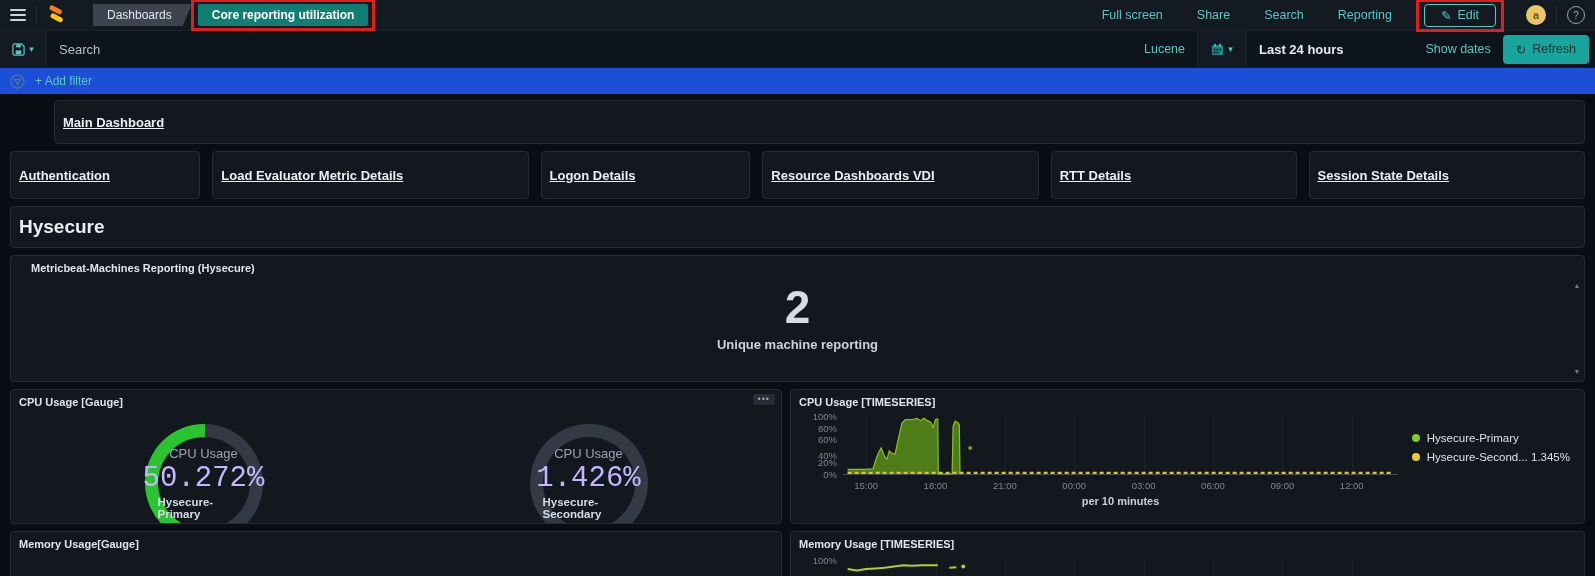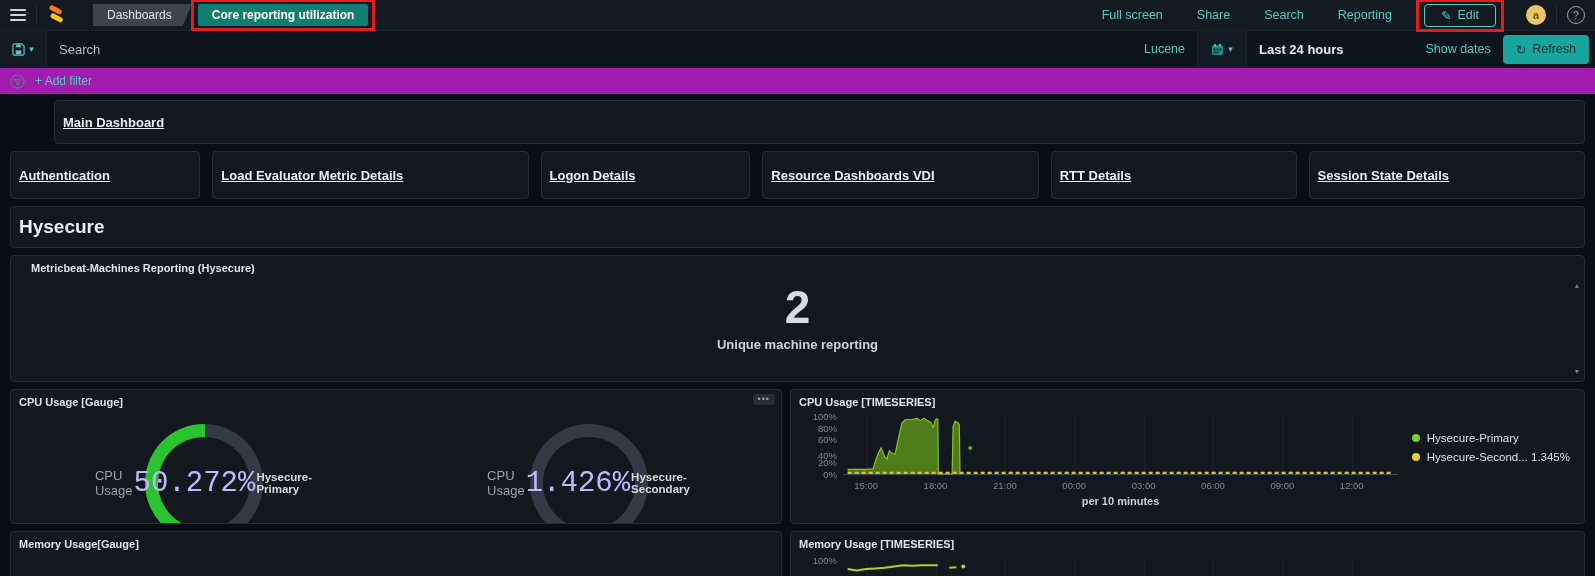--- a/index.html
+++ b/index.html
@@ -32,21 +32,21 @@
   .chev{color:#58c7c1;font-size:9px;}
   .searchinput{flex:1;background:transparent;border:none;outline:none;color:#d5dbe5;font-size:13px;padding:0 12px;font-family:inherit;}
   .searchinput::placeholder{color:#b6bdc9;}
   .lucene{color:#58c7c1;font-size:12.5px;margin-right:12px;cursor:pointer;}
   .daterange{display:flex;align-items:center;width:398px;height:100%;}
   .timerange{font-size:13px;font-weight:bold;color:#e6ebf2;padding:0 12px;white-space:nowrap;}
   .dspacer{flex:1;}
   .showdates{color:#58c7c1;font-size:12.5px;margin-right:12px;cursor:pointer;white-space:nowrap;}
   .refresh{height:29px;margin-right:6px;background:#18a59d;color:#08302c;border:none;border-radius:4px;font-size:12.5px;padding:0 13px;display:flex;align-items:center;gap:6px;cursor:pointer;font-family:inherit;white-space:nowrap;}
   
-  .filterrow{height:26px;display:flex;align-items:center;gap:10px;padding-left:10px;background:#a21caf;}
+  .filterrow{height:26px;display:flex;align-items:center;gap:10px;padding-left:10px;background:#1d4ed8;}
   .addfilter{color:#58c7c1;font-size:12px;cursor:pointer;}
   
   .content{padding:6px 10px;display:flex;flex-direction:column;gap:7px;}
   .panel{background:#13181f;border:1px solid #262c35;border-radius:4px;position:relative;overflow:hidden;}
   .ptitle{font-size:11px;font-weight:bold;color:#e0e4ec;padding:6px 8px;}
   .dlink{color:#eaeef5;font-size:13px;font-weight:bold;text-decoration:underline;cursor:pointer;white-space:nowrap;}
   .p-main{height:42px;display:flex;align-items:center;padding:0 8px;margin-left:44px;}
   .linksrow{display:flex;gap:12px;height:48px;}
   .linksrow .panel{display:flex;align-items:center;padding:0 8px;min-width:0;}
   .lp1{flex:186 0 0;} .lp2{flex:322 0 0;} .lp3{flex:207 0 0;} .lp4{flex:279 0 0;} .lp5{flex:246 0 0;} .lp6{flex:279 0 0;}
@@ -60,21 +60,21 @@
   .vizrow{display:flex;gap:8px;}
   .p-gauge{flex:0 0 770px;height:133px;}
   .p-ts{flex:1;height:133px;}
   .p-gauge-mem{flex:0 0 770px;height:200px;}
   .p-ts-mem{flex:1;height:200px;}
   .opts{position:absolute;top:4px;right:6px;background:#272d36;color:#9aa2ae;font-size:9px;letter-spacing:1px;border-radius:2px;padding:1px 5px;cursor:pointer;line-height:9px;}
   
   .gaugezone{display:flex;}
   .gcol{flex:1;display:flex;justify-content:center;}
   .gauge{width:118px;height:118px;border-radius:50%;position:relative;margin-top:10px;}
-  .gauge-inner{position:absolute;inset:13px;background:#13181f;border-radius:50%;display:flex;flex-direction:row;align-items:center;justify-content:center;gap:1px;}
+  .gauge-inner{position:absolute;inset:13px;background:#13181f;border-radius:50%;display:flex;flex-direction:column;align-items:center;justify-content:center;gap:1px;}
   .glabel{font-size:13px;color:#99a3b2;}
   .gvalue{font-size:29px;color:#c4b5fd;font-family:Liberation Mono, monospace;}
   .gmachine{font-size:11.5px;font-weight:bold;color:#d6dce6;}
   
   .tschart{position:absolute;left:8px;right:8px;top:18px;bottom:4px;}
   .plot{position:absolute;left:44px;right:178px;border-bottom:1px solid #434c59;}
   .plot-cpu{top:8px;height:58px;}
   .plot-mem{top:10px;height:130px;}
   .ylab{position:absolute;left:-42px;width:36px;text-align:right;font-size:9.5px;color:#7c8694;}
   .xlab{position:absolute;width:44px;text-align:center;font-size:9.5px;color:#7c8694;}

